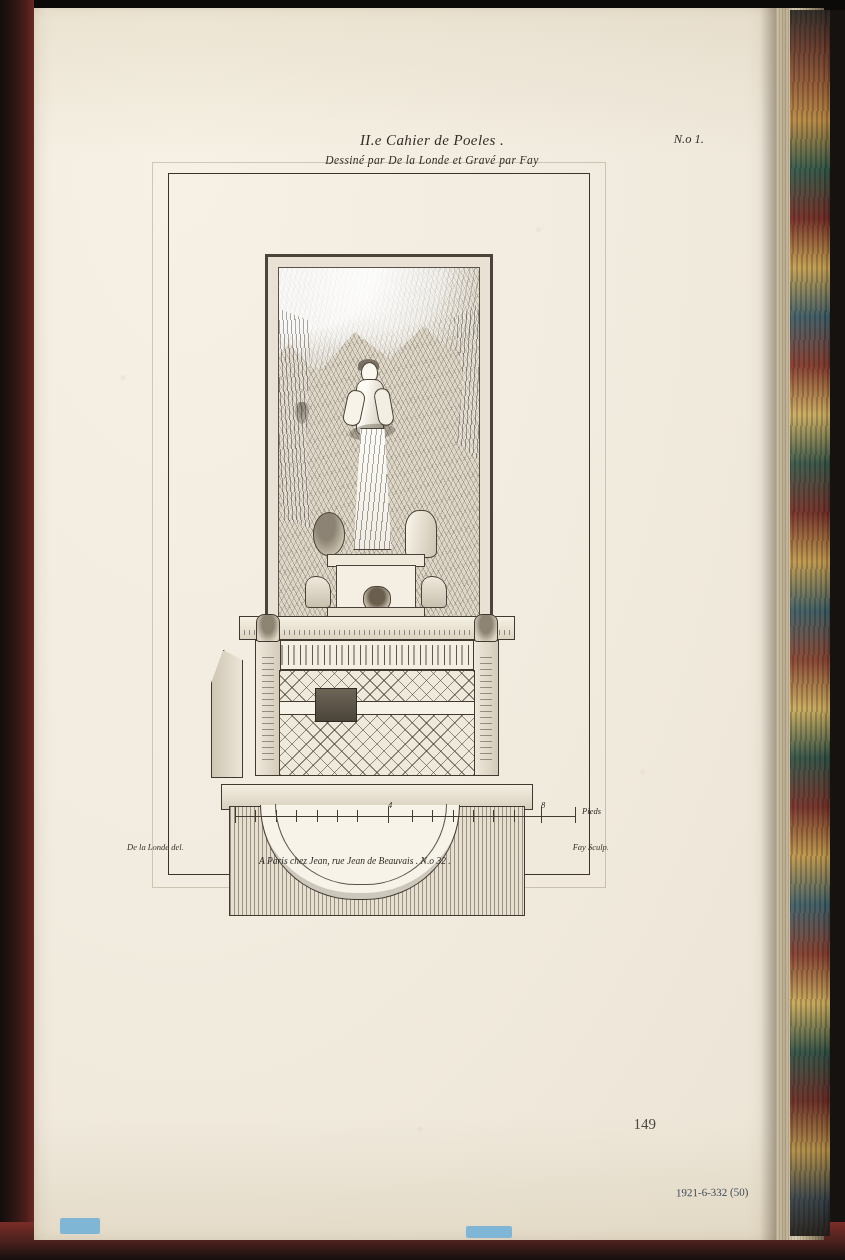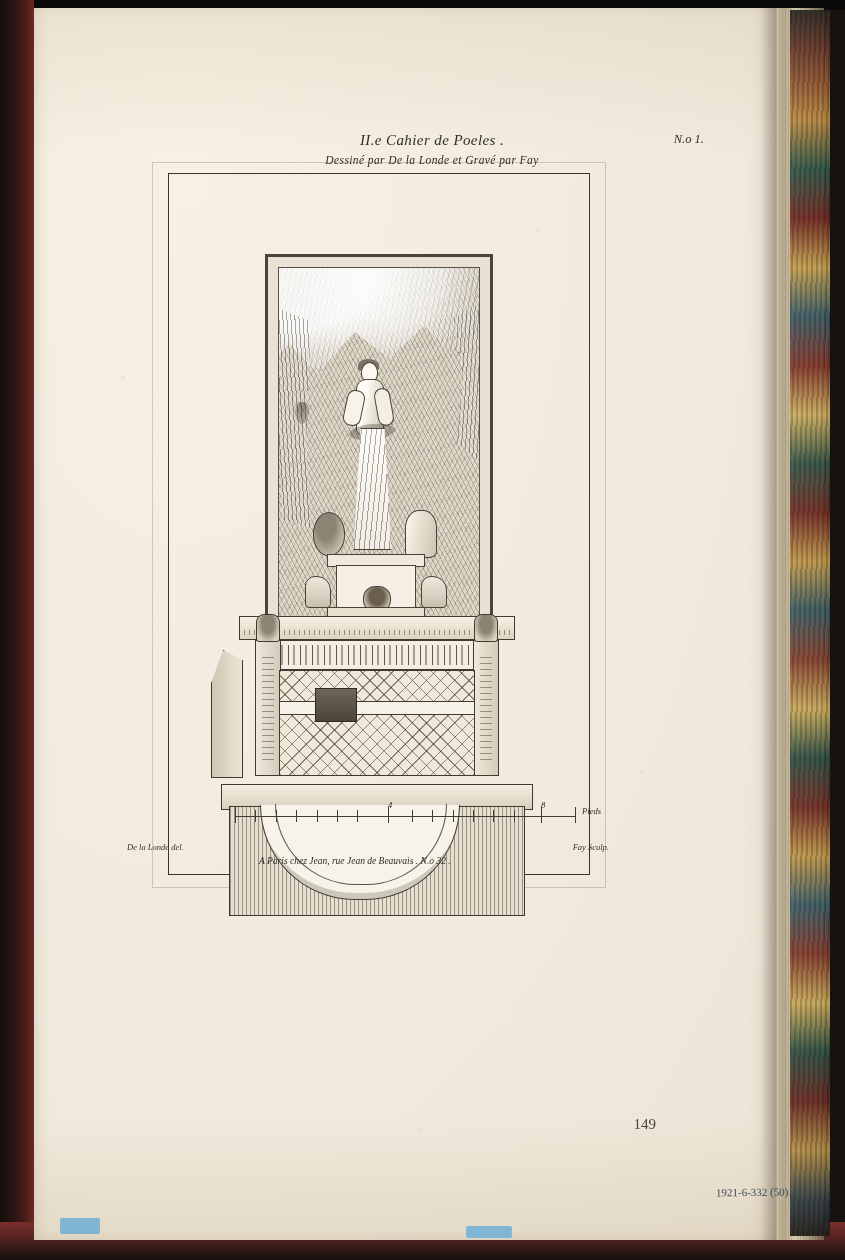--- a/index.html
+++ b/index.html
@@ -561,21 +561,20 @@
     right: 120px;
     top: 1108px;
     font-size: 15px;
   }
   .accession {
     left: 676px;
     top: 1186px;
     font-size: 11px;
     transform: rotate(-0.6deg);
     color:#3f4a55;
-    margin-left:40px;
   }
 </style>
 </head>
 <body>
 
 <div id="page">
 
   <div class="surround"></div>
 
   <div class="book">

